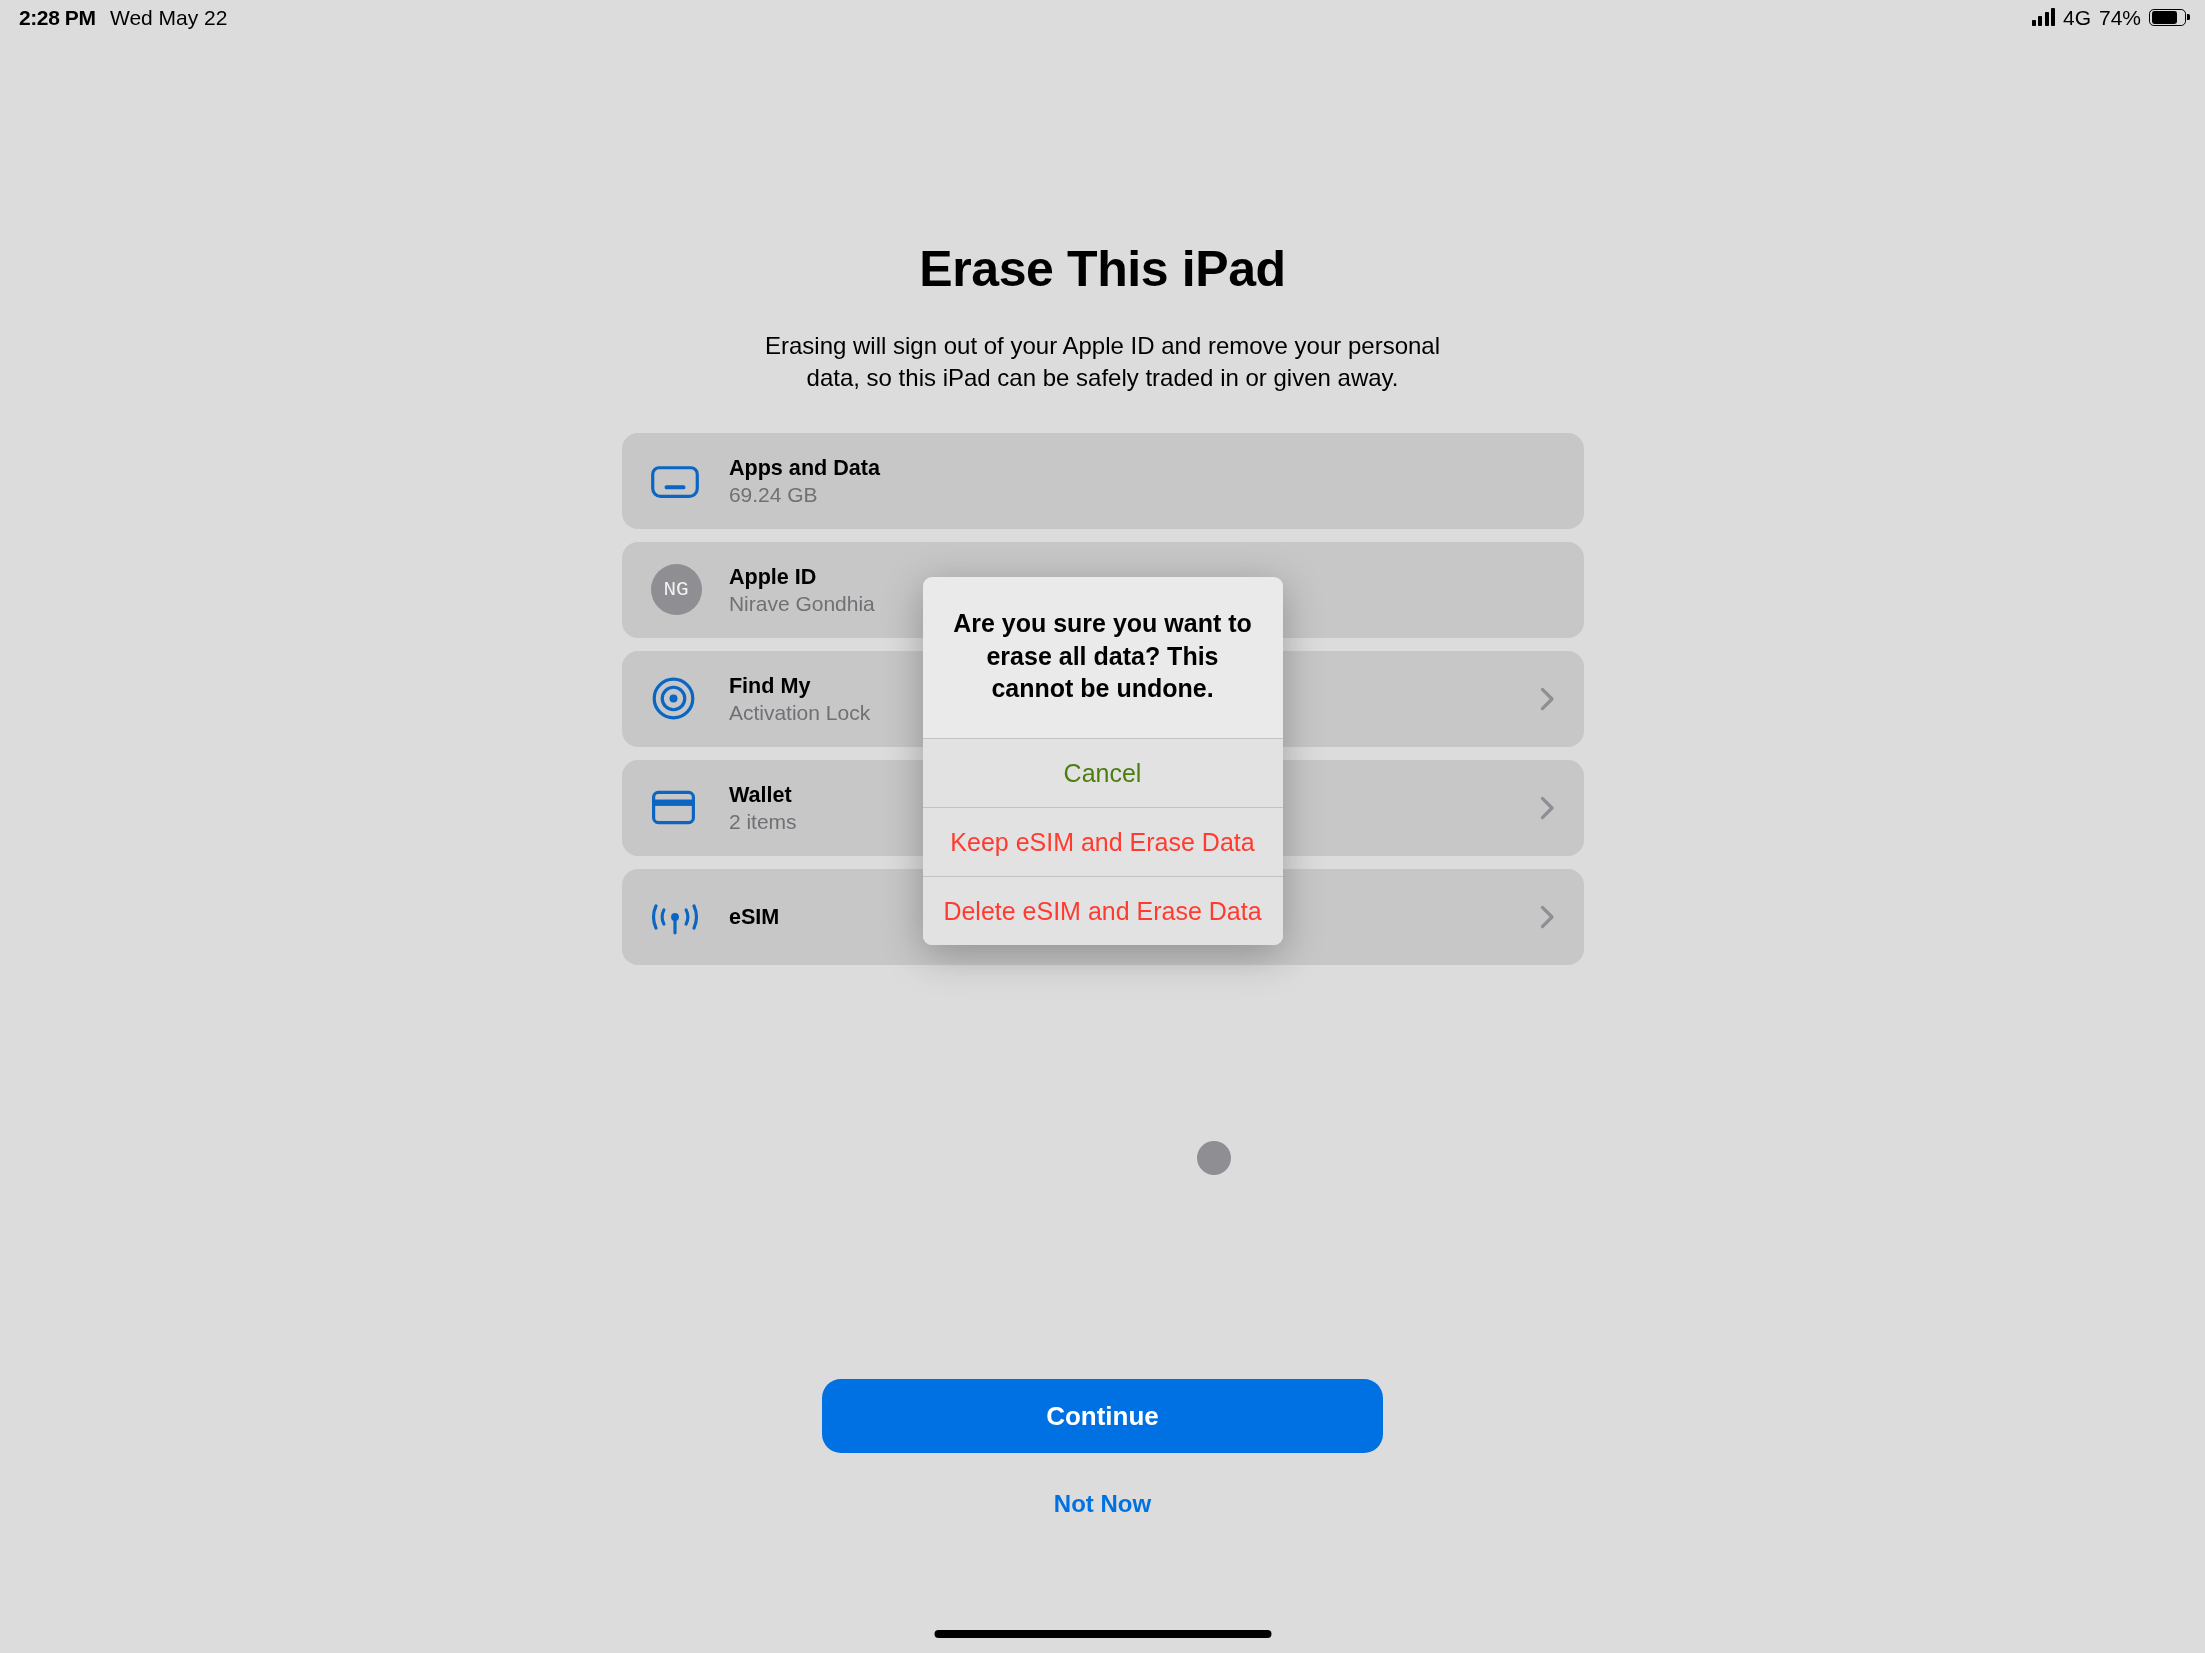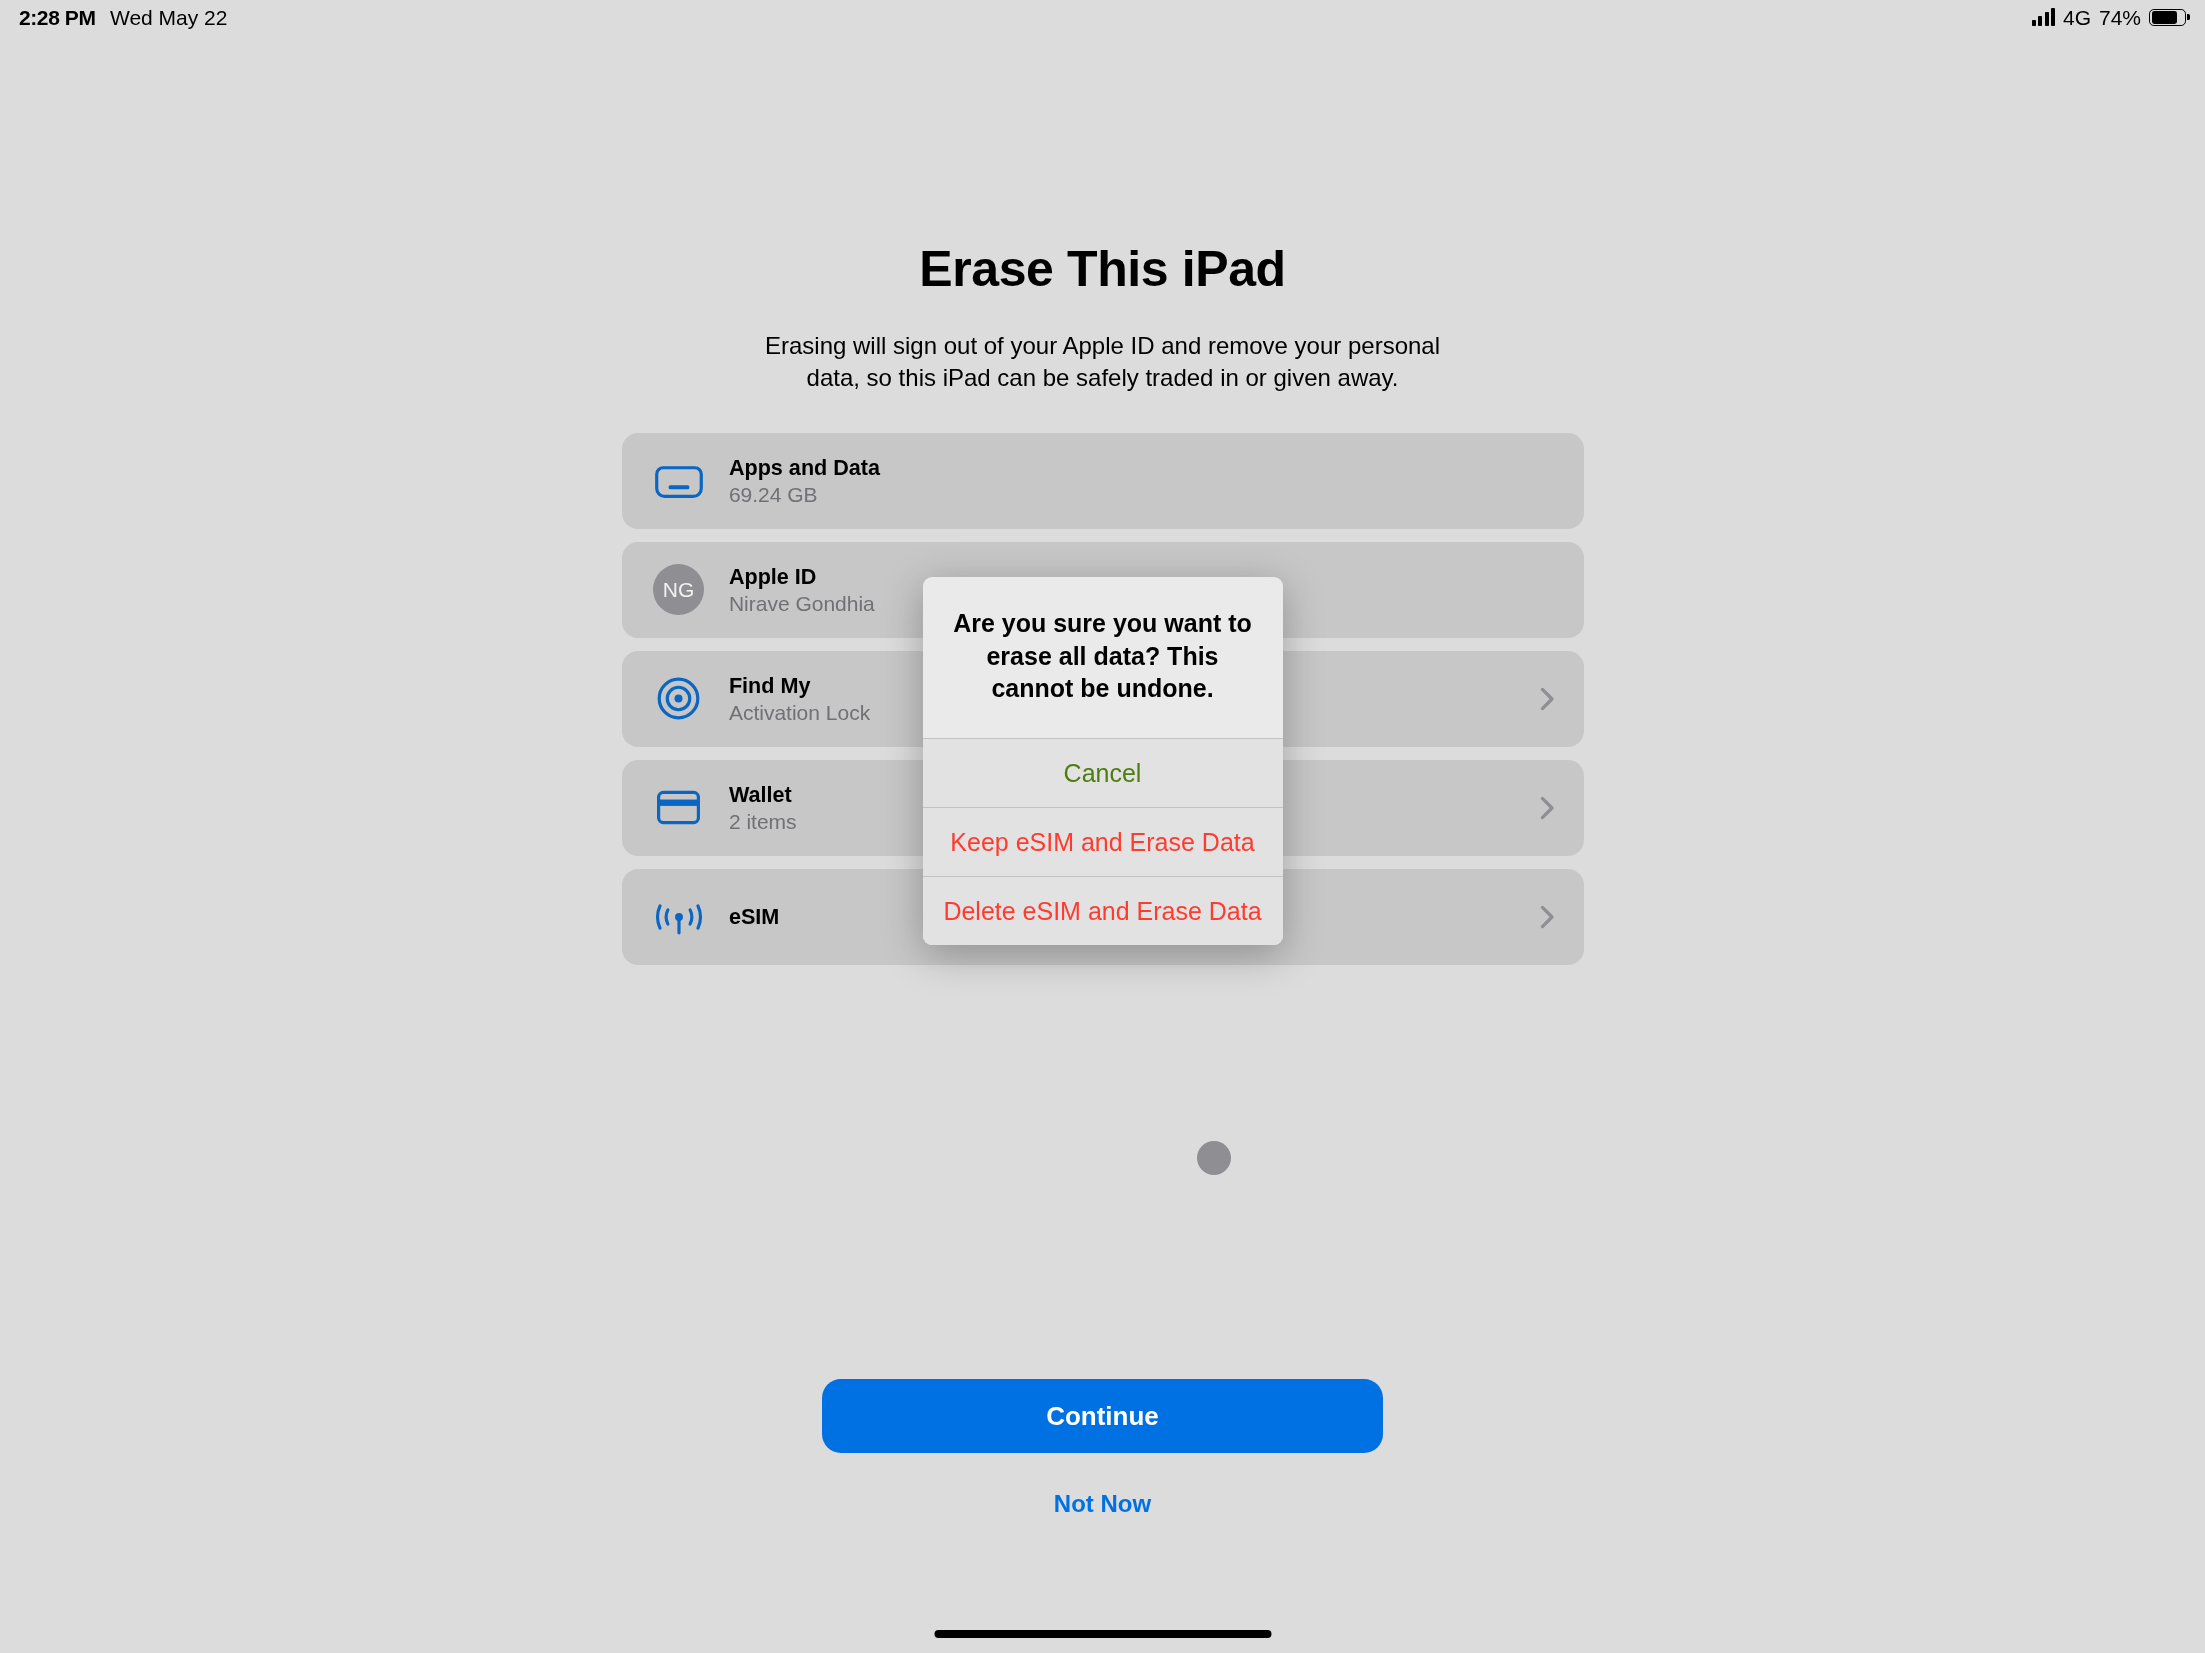--- a/index.html
+++ b/index.html
@@ -86,23 +86,24 @@
     background:#c7c7c7;
     border-radius: 16px;
     height: 96px;
     display:flex;
     align-items:center;
     padding: 0 29px;
     position:relative;
   }
   .card .icon-slot {
     width: 56px; height:56px;
-    display:flex; align-items:center; justify-content:center;
+    display:flex; align-items:center; 
     margin-right: 22.4px;
     flex-shrink:0;
+    font-family:Liberation Mono, monospace;
   }
   .card .texts { display:flex; flex-direction:column; }
   .card .texts .primary { font-size: 21.6px; font-weight:600; color:#000; }
   .card .texts .secondary { font-size: 21px; color:#707075; margin-top:1.6px;}
   .chevron {
     position:absolute;
     right: 29px;
     top: 50%;
     transform: translateY(-50%);
     color:#8e8e93;

